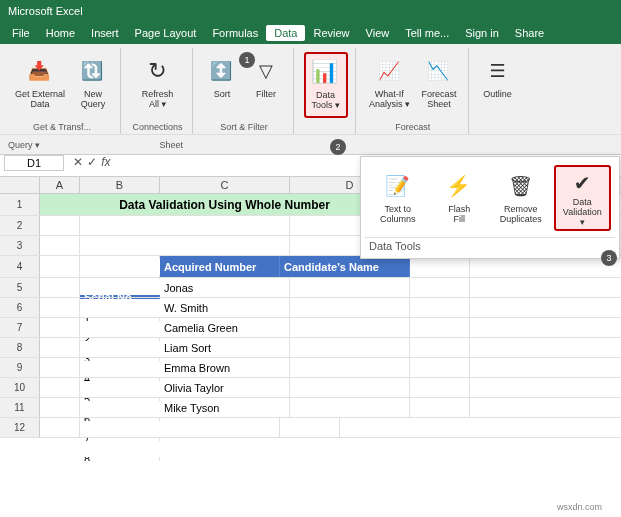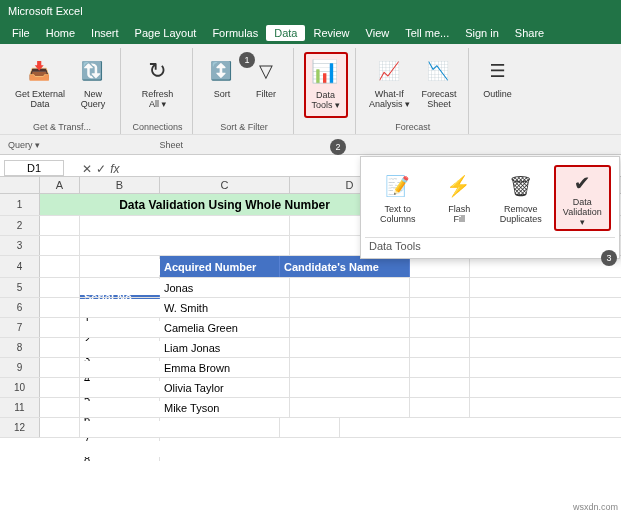--- a/index.html
+++ b/index.html
@@ -190,26 +190,26 @@
       font-size: 9px;
       display: flex;
       align-items: center;
       justify-content: center;
       z-index: 20;
     }
 
     
     .formula-bar {
       display: flex;
-      align-items: flex-end;
+      align-items: flex-start;
       height: 22px;
       border-bottom: 1px solid #ccc;
       background: white;
       padding: 0 4px;
-      gap: 18px;
+      gap: 9px;
     }
 
     .name-box {
       width: 60px;
       border: 1px solid #ccc;
       padding: 1px 4px;
       font-size: 11px;
       text-align: center;
     }
 
@@ -317,21 +317,21 @@
       font-size: 11px;
       border-right: 1px solid #5882d4;
       display: flex;
       align-items: center;
       padding: 2px 4px;
     }
 
     .watermark {
       position: fixed;
       bottom: 4px;
-      right: 0;
+      right: 16px;
       font-size: 9px;
       color: #888;
       background: rgba(255,255,255,0.8);
       padding: 1px 3px;
       text-align: right;
     }
   </style>
 </head>
 <body>
 
@@ -545,21 +545,21 @@
       <div class="cell cell-a"></div>
       <div class="cell cell-b">3</div>
       <div class="cell cell-c">Camelia Green</div>
       <div class="cell cell-d"></div>
       <div class="cell cell-e"></div>
     </div>
     <div class="sheet-row">
       <div class="row-num">8</div>
       <div class="cell cell-a"></div>
       <div class="cell cell-b">4</div>
-      <div class="cell cell-c">Liam Jonas</div>
+      <div class="cell cell-c">Liam Sort</div>
       <div class="cell cell-d"></div>
       <div class="cell cell-e"></div>
     </div>
     <div class="sheet-row">
       <div class="row-num">9</div>
       <div class="cell cell-a"></div>
       <div class="cell cell-b">5</div>
       <div class="cell cell-c">Emma Brown</div>
       <div class="cell cell-d"></div>
       <div class="cell cell-e"></div>

